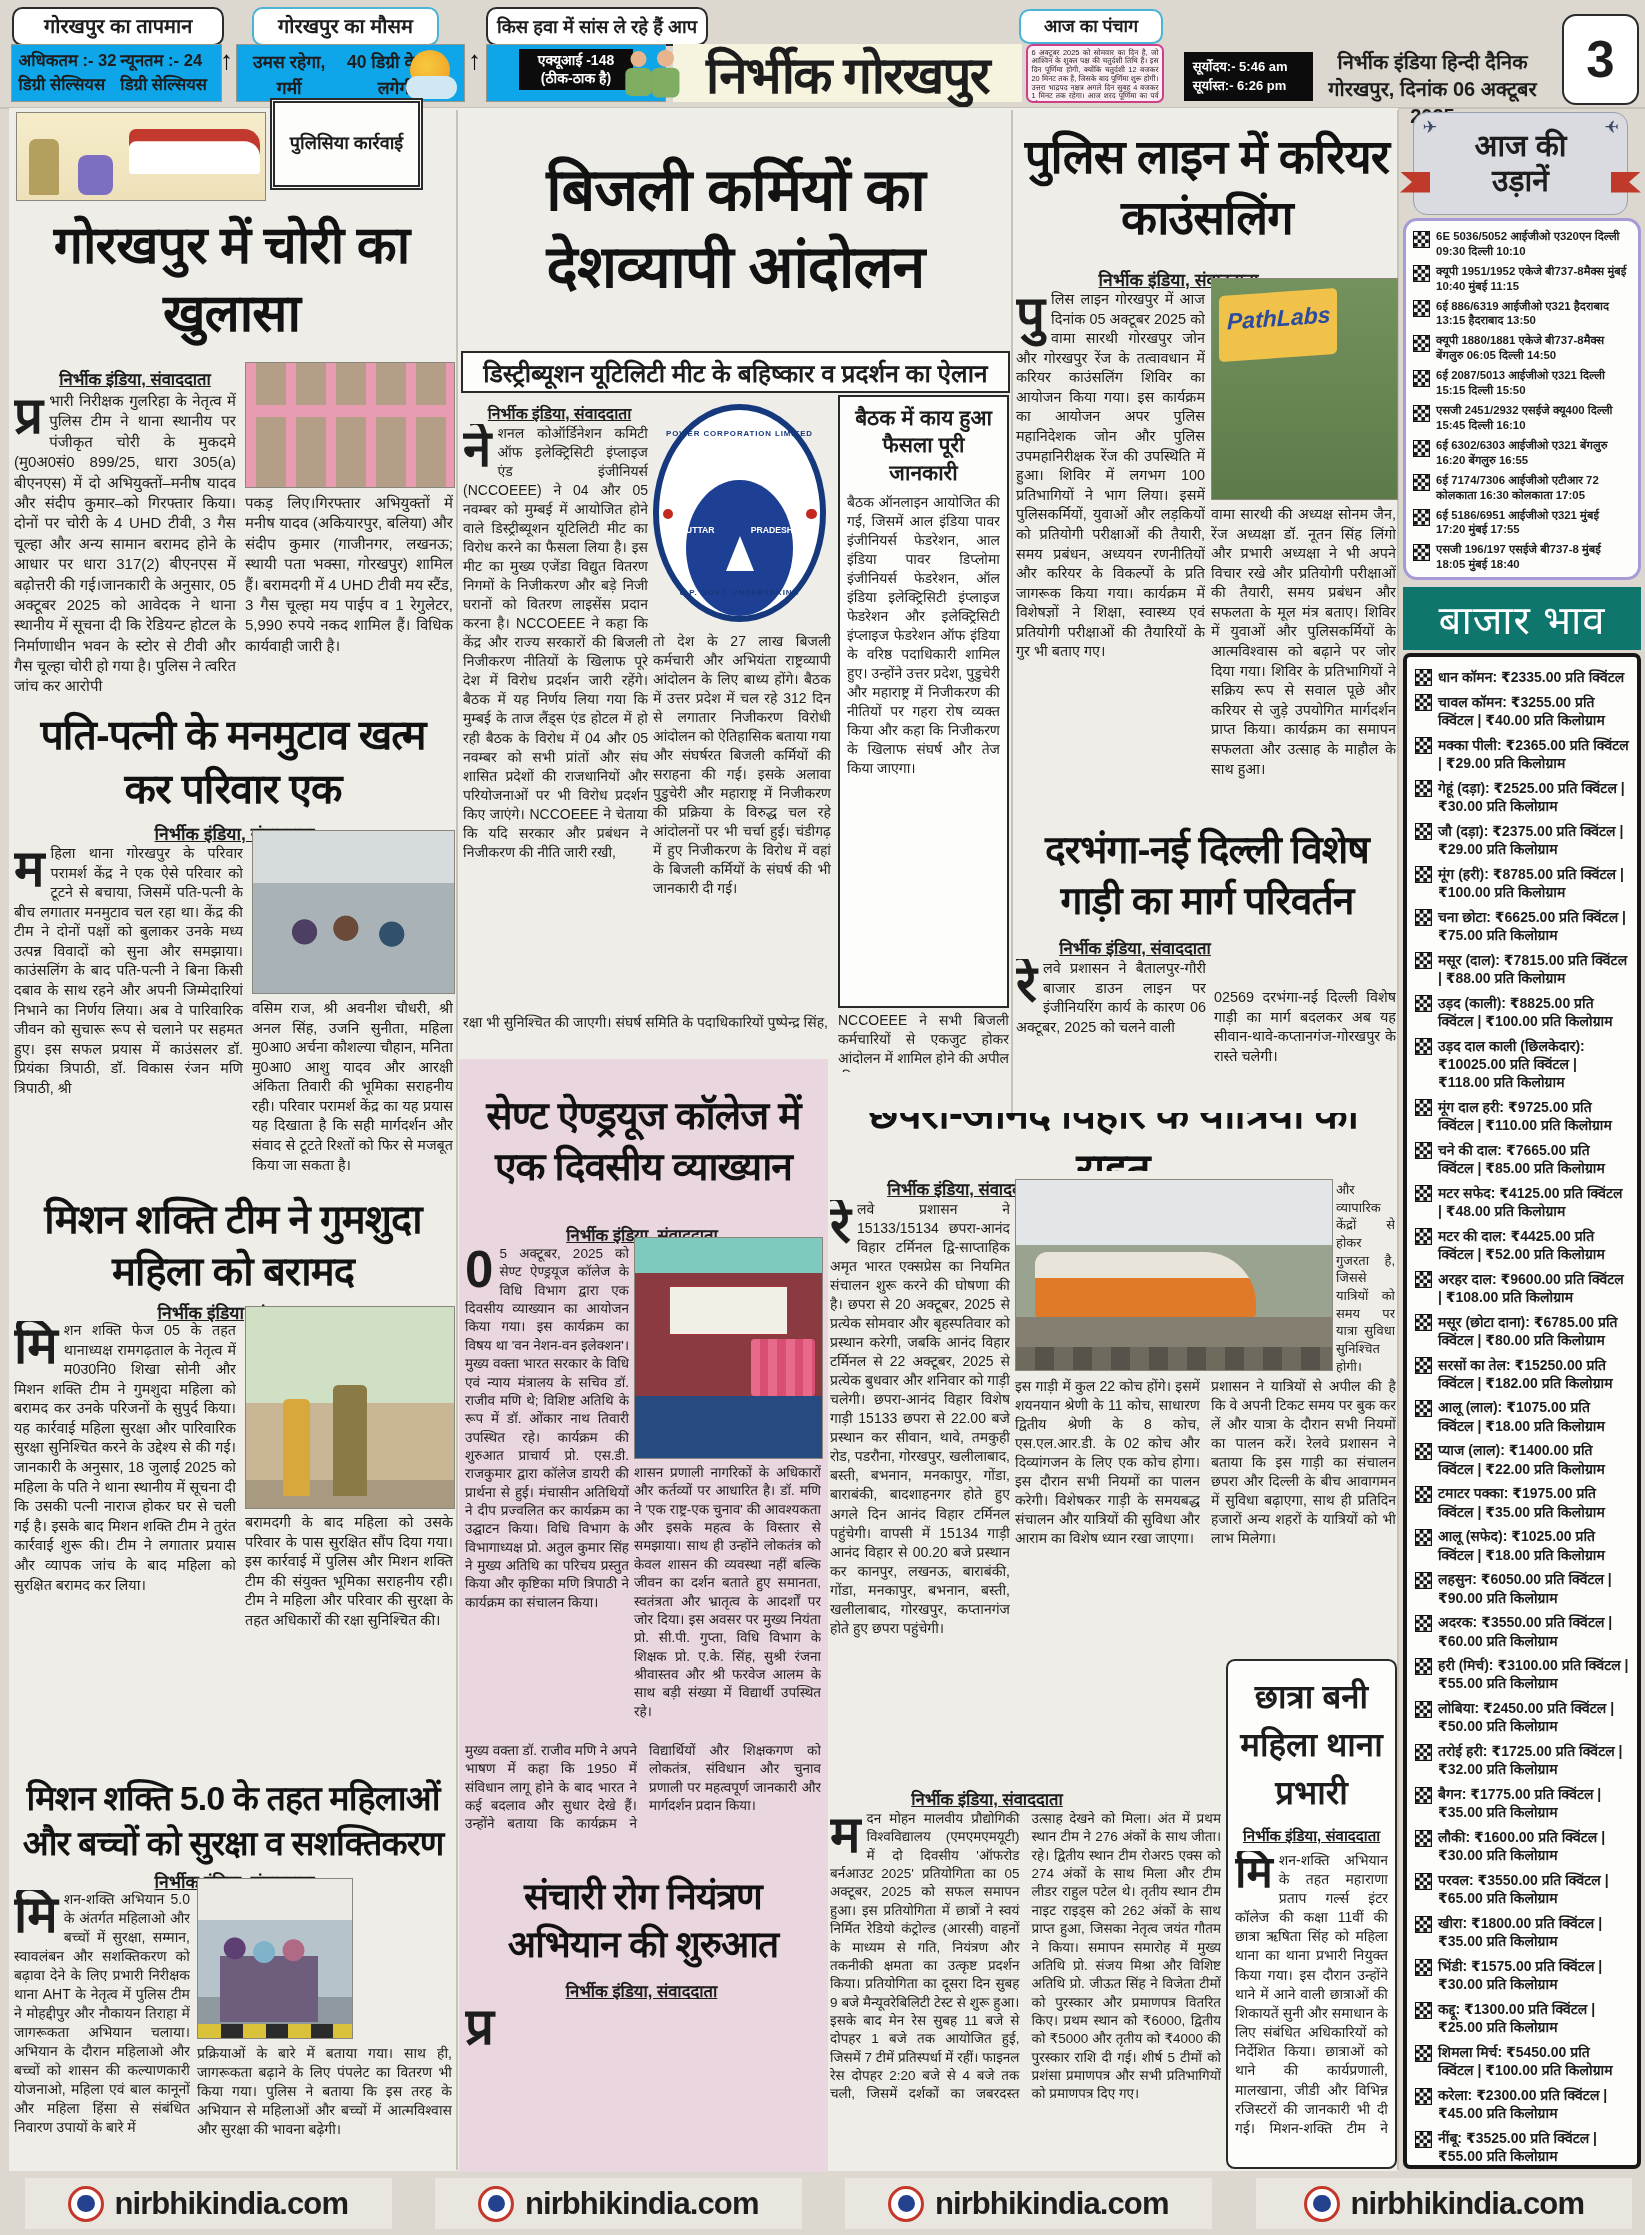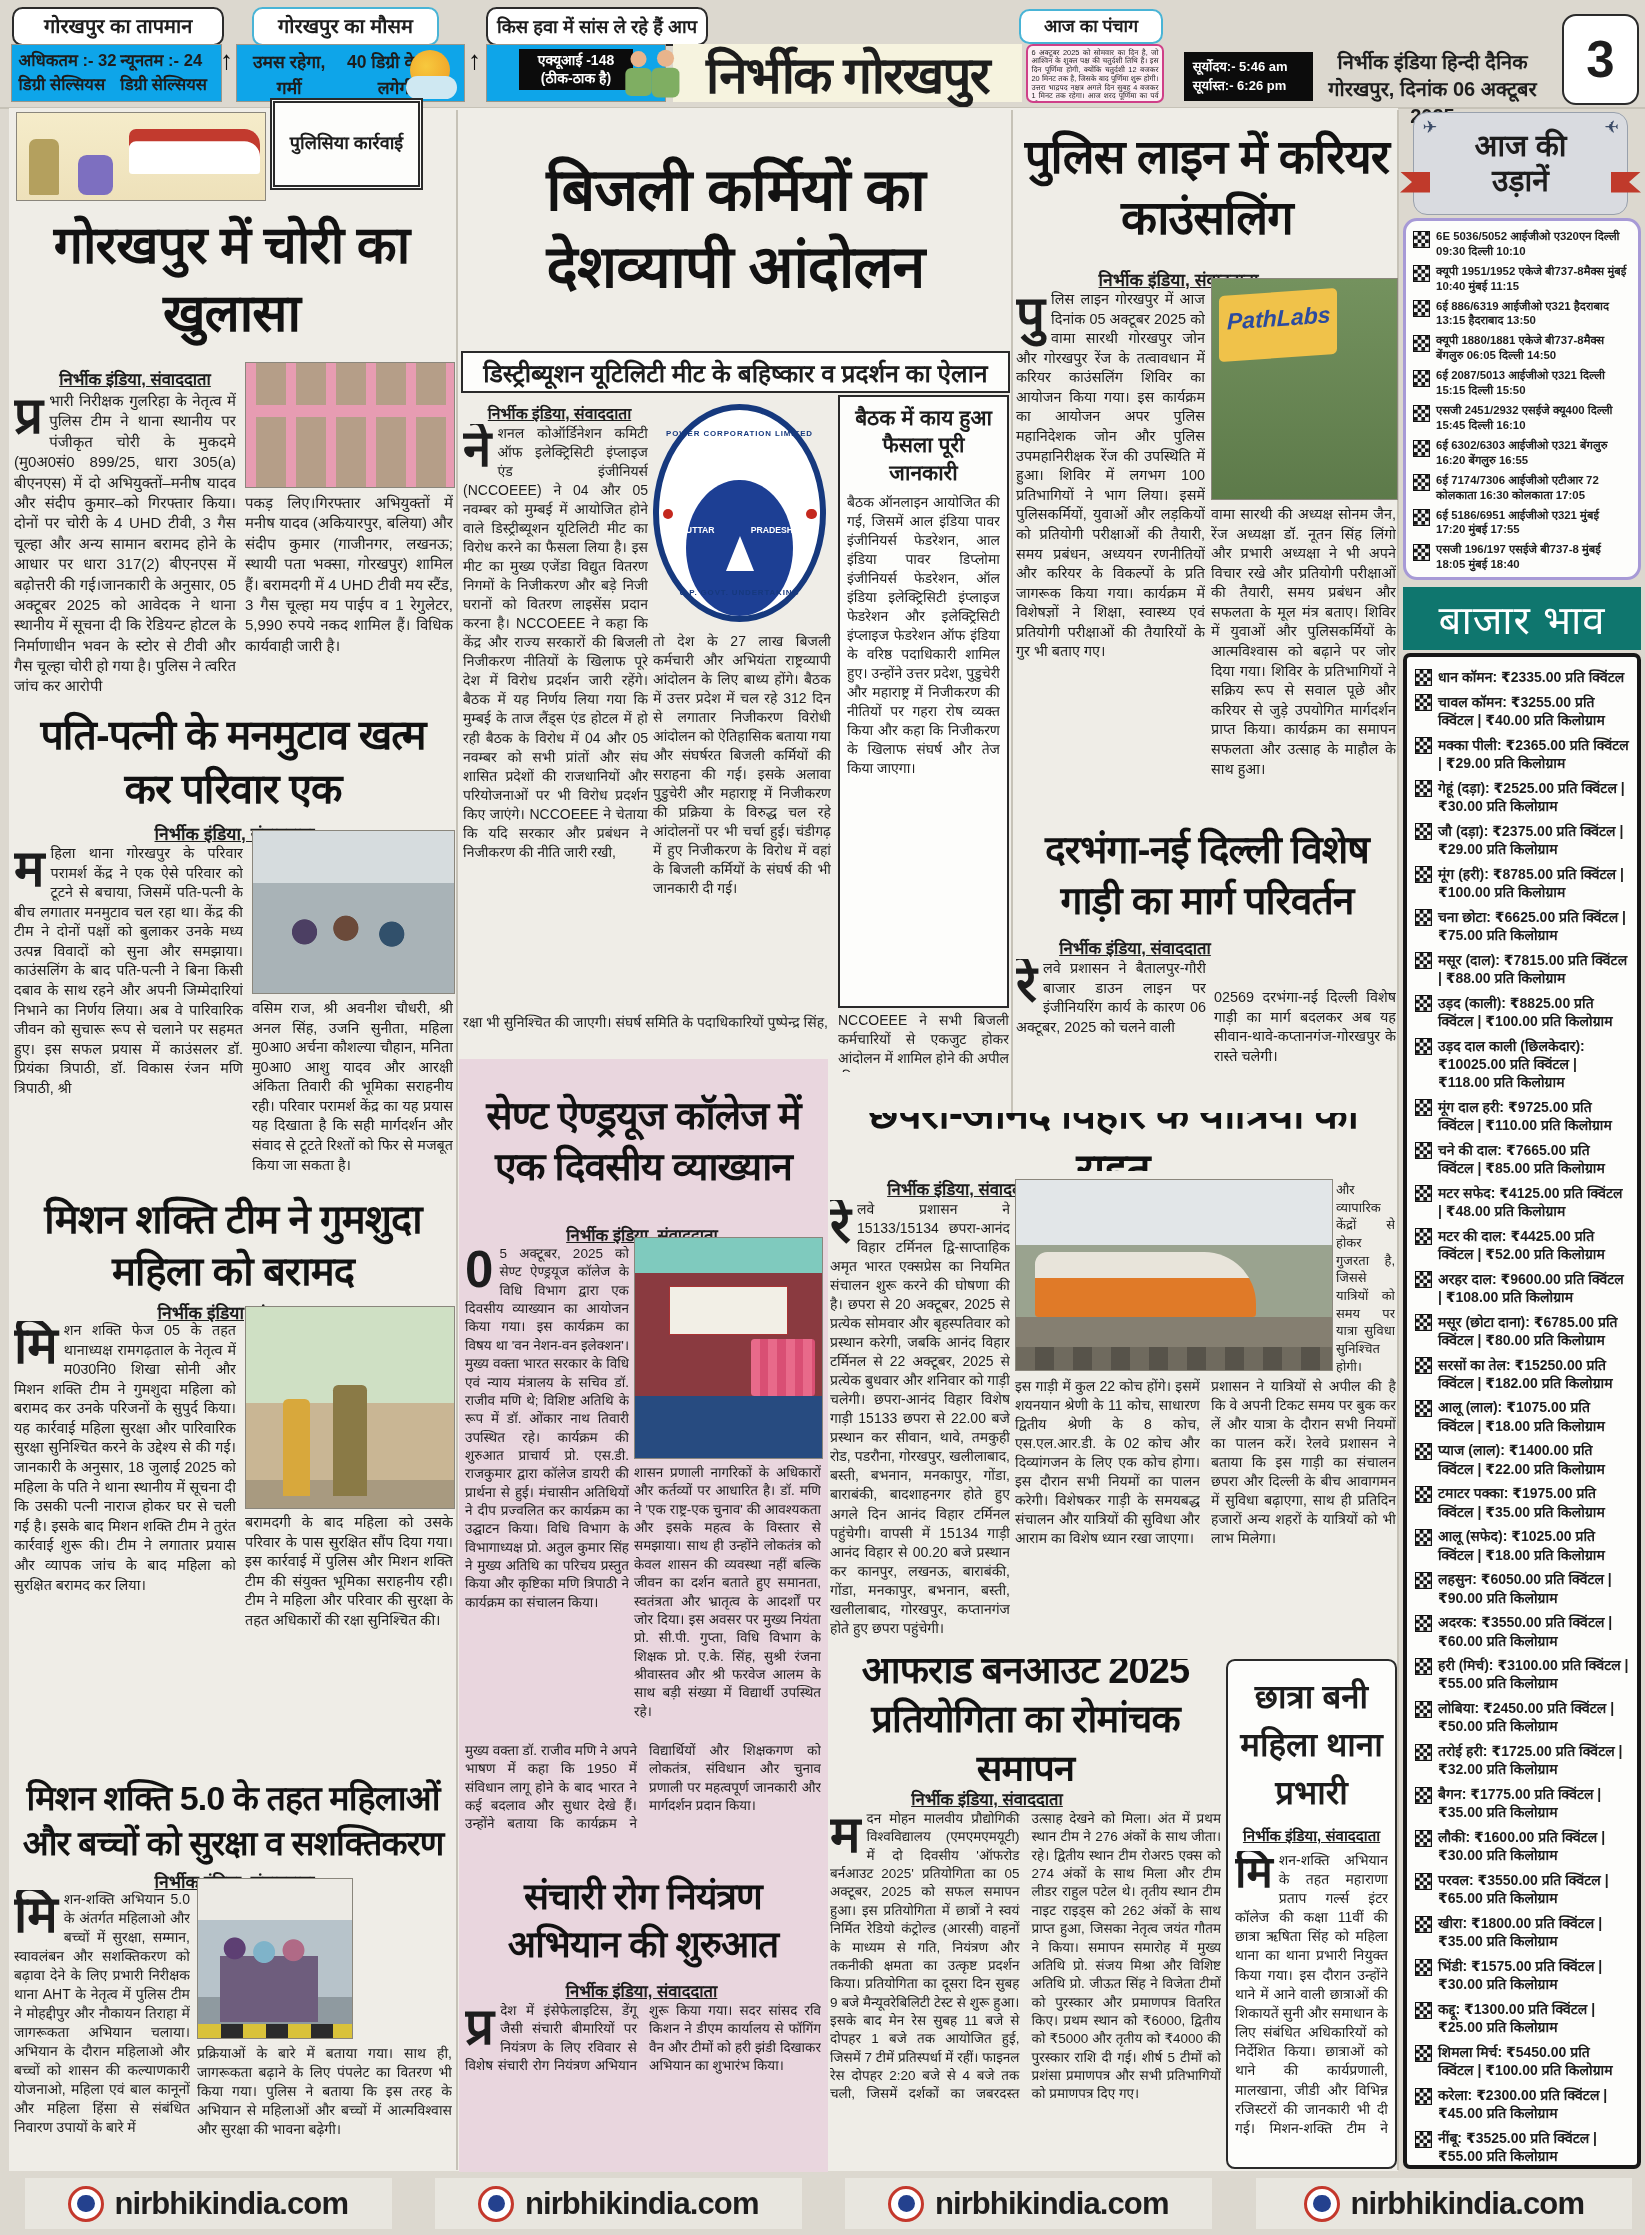--- a/index.html
+++ b/index.html
@@ -209,21 +209,21 @@
   <div class="bt" style="left:465px;top:1245px;width:164px;height:489px;font-size:13.5px">
     <span class="dc">0</span><span>5 अक्टूबर, 2025 को सेण्ट ऐण्ड्रयूज कॉलेज के विधि विभाग द्वारा एक दिवसीय व्याख्यान का आयोजन किया गया। इस कार्यक्रम का विषय था 'वन नेशन-वन इलेक्शन'। मुख्य वक्ता भारत सरकार के विधि एवं न्याय मंत्रालय के सचिव डॉ. राजीव मणि थे; विशिष्ट अतिथि के रूप में डॉ. ओंकार नाथ तिवारी उपस्थित रहे। कार्यक्रम की शुरुआत प्राचार्य प्रो. एस.डी. राजकुमार द्वारा कॉलेज डायरी की प्रार्थना से हुई। मंचासीन अतिथियों ने दीप प्रज्वलित कर कार्यक्रम का उद्घाटन किया। विधि विभाग के विभागाध्यक्ष प्रो. अतुल कुमार सिंह ने मुख्य अतिथि का परिचय प्रस्तुत किया और कृष्टिका मणि त्रिपाठी ने कार्यक्रम का संचालन किया।</span>
   </div>
   <div class="ph ph-college" style="left:634px;top:1237px;width:187px;height:220px"></div>
   <div class="bt" style="left:634px;top:1464px;width:187px;height:273px;font-size:13.5px">शासन प्रणाली नागरिकों के अधिकारों और कर्तव्यों पर आधारित है। डॉ. मणि ने 'एक राष्ट्र-एक चुनाव' की आवश्यकता और इसके महत्व के विस्तार से समझाया। साथ ही उन्होंने लोकतंत्र को केवल शासन की व्यवस्था नहीं बल्कि जीवन का दर्शन बताते हुए समानता, स्वतंत्रता और भ्रातृत्व के आदर्शों पर जोर दिया। इस अवसर पर मुख्य नियंता प्रो. सी.पी. गुप्ता, विधि विभाग के शिक्षक प्रो. ए.के. सिंह, सुश्री रंजना श्रीवास्तव और श्री फरवेज आलम के साथ बड़ी संख्या में विद्यार्थी उपस्थित रहे।</div>
   <div class="bt bt2" style="left:465px;top:1742px;width:356px;height:119px;font-size:13.5px">मुख्य वक्ता डॉ. राजीव मणि ने अपने भाषण में कहा कि 1950 में संविधान लागू होने के बाद भारत ने कई बदलाव और सुधार देखे हैं। उन्होंने बताया कि कार्यक्रम ने विद्यार्थियों और शिक्षकगण को लोकतंत्र, संविधान और चुनाव प्रणाली पर महत्वपूर्ण जानकारी और मार्गदर्शन प्रदान किया।</div>
 
   <div class="t" style="left:470px;top:1866px;width:346px;height:110px;font-size:37px">संचारी रोग नियंत्रण अभियान की शुरुआत</div>
   <div class="by" style="left:515px;top:1979px;width:253px;font-size:16.6px">निर्भीक इंडिया, संवाददाता</div>
   <div class="bt bt2" style="left:465px;top:2002px;width:356px;height:164px;font-size:13.5px">
-    <span class="dc">प्र</span><span>देश में इंसेफेलाइटिस, डेंगू जैसी संचारी बीमारियों पर नियंत्रण के लिए रविवार से विशेष संचारी रोग नियंत्रण अभियान शुरू किया गया। सदर सांसद रवि किशन ने डीएम कार्यालय से फॉगिंग वैन और टीमों को हरी झंडी दिखाकर अभियान का शुभारंभ किया।</span>
+    <span class="dc">प्र</span>
   </div>
 
   <div class="t" style="left:1018px;top:112px;width:378px;height:150px;font-size:47px">पुलिस लाइन में करियर काउंसलिंग</div>
   <div class="by" style="left:1052px;top:267px;width:253px">निर्भीक इंडिया, संवाददाता</div>
   <div class="bt" style="left:1016px;top:290px;width:189px;height:528px">
     <span class="dc">पु</span><span>लिस लाइन गोरखपुर में आज दिनांक 05 अक्टूबर 2025 को वामा सारथी गोरखपुर जोन और गोरखपुर रेंज के तत्वावधान में करियर काउंसलिंग शिविर का आयोजन किया गया। इस कार्यक्रम का आयोजन अपर पुलिस महानिदेशक जोन और पुलिस उपमहानिरीक्षक रेंज की उपस्थिति में हुआ। शिविर में लगभग 100 प्रतिभागियों ने भाग लिया। इसमें पुलिसकर्मियों, युवाओं और लड़कियों को प्रतियोगी परीक्षाओं की तैयारी, समय प्रबंधन, अध्ययन रणनीतियों और करियर के विकल्पों के प्रति जागरूक किया गया। कार्यक्रम में विशेषज्ञों ने शिक्षा, स्वास्थ्य एवं प्रतियोगी परीक्षाओं की तैयारियों के गुर भी बताए गए।</span>
   </div>
   <div class="ph ph-pathlabs" style="left:1211px;top:278px;width:185px;height:220px"></div>
   <div class="bt" style="left:1211px;top:505px;width:185px;height:313px">वामा सारथी की अध्यक्ष सोनम जैन, रेंज अध्यक्षा डॉ. नूतन सिंह लिंगो और प्रभारी अध्यक्षा ने भी अपने विचार रखे और प्रतियोगी परीक्षाओं की तैयारी, समय प्रबंधन और सफलता के मूल मंत्र बताए। शिविर में युवाओं और पुलिसकर्मियों के आत्मविश्वास को बढ़ाने पर जोर दिया गया। शिविर के प्रतिभागियों ने सक्रिय रूप से सवाल पूछे और करियर से जुड़े उपयोगित मार्गदर्शन प्राप्त किया। कार्यक्रम का समापन सफलता और उत्साह के माहौल के साथ हुआ।</div>
 
@@ -237,21 +237,20 @@
   <div class="t" style="left:830px;top:1113px;width:566px;height:58px;font-size:43px">छपरा-आनंद विहार के यात्रियो को राहत</div>
   <div class="by" style="left:854px;top:1177px;width:218px;font-size:16.6px">निर्भीक इंडिया, संवाददाता</div>
   <div class="bt" style="left:830px;top:1200px;width:180px;height:458px;font-size:14px">
     <span class="dc">रे</span><span>लवे प्रशासन ने 15133/15134 छपरा-आनंद विहार टर्मिनल द्वि-साप्ताहिक अमृत भारत एक्सप्रेस का नियमित संचालन शुरू करने की घोषणा की है। छपरा से 20 अक्टूबर, 2025 से प्रत्येक सोमवार और बृहस्पतिवार को प्रस्थान करेगी, जबकि आनंद विहार टर्मिनल से 22 अक्टूबर, 2025 से प्रत्येक बुधवार और शनिवार को गाड़ी चलेगी। छपरा-आनंद विहार विशेष गाड़ी 15133 छपरा से 22.00 बजे प्रस्थान कर सीवान, थावे, तमकुही रोड, पडरौना, गोरखपुर, खलीलाबाद, बस्ती, बभनान, मनकापुर, गोंडा, बाराबंकी, बादशाहनगर होते हुए अगले दिन आनंद विहार टर्मिनल पहुंचेगी। वापसी में 15134 गाड़ी आनंद विहार से 00.20 बजे प्रस्थान कर कानपुर, लखनऊ, बाराबंकी, गोंडा, मनकापुर, बभनान, बस्ती, खलीलाबाद, गोरखपुर, कप्तानगंज होते हुए छपरा पहुंचेगी।</span>
   </div>
   <div class="ph ph-train" style="left:1015px;top:1179px;width:316px;height:190px"></div>
   <div class="bt" style="left:1336px;top:1181px;width:59px;height:192px;font-size:13px">और व्यापारिक केंद्रों से होकर गुजरता है, जिससे यात्रियों को समय पर यात्रा सुविधा सुनिश्चित होगी।</div>
   <div class="bt" style="left:1015px;top:1377px;width:185px;height:281px;font-size:14px">इस गाड़ी में कुल 22 कोच होंगे। इसमें शयनयान श्रेणी के 11 कोच, साधारण द्वितीय श्रेणी के 8 कोच, एस.एल.आर.डी. के 02 कोच और दिव्यांगजन के लिए एक कोच होगा। इस दौरान सभी नियमों का पालन करेगी। विशेषकर गाड़ी के समयबद्ध संचालन और यात्रियों की सुविधा और आराम का विशेष ध्यान रखा जाएगा।</div>
   <div class="bt" style="left:1211px;top:1377px;width:185px;height:281px;font-size:14px">प्रशासन ने यात्रियों से अपील की है कि वे अपनी टिकट समय पर बुक कर लें और यात्रा के दौरान सभी नियमों का पालन करें। रेलवे प्रशासन ने बताया कि इस गाड़ी का संचालन छपरा और दिल्ली के बीच आवागमन में सुविधा बढ़ाएगा, साथ ही प्रतिदिन हजारों अन्य शहरों के यात्रियों को भी लाभ मिलेगा।</div>
 
-  <div class="t" style="left:830px;top:1659px;width:391px;height:122px;font-size:38px">ऑफरोड बर्नआउट 2025 प्रतियोगिता का रोमांचक समापन</div>
   <div class="by" style="left:878px;top:1787px;width:218px;font-size:16.6px">निर्भीक इंडिया, संवाददाता</div>
   <div class="bt bt2" style="left:830px;top:1810px;width:391px;height:360px;font-size:13.5px">
     <span class="dc">म</span><span>दन मोहन मालवीय प्रौद्योगिकी विश्वविद्यालय (एमएमएमयूटी) में दो दिवसीय 'ऑफरोड बर्नआउट 2025' प्रतियोगिता का 05 अक्टूबर, 2025 को सफल समापन हुआ। इस प्रतियोगिता में छात्रों ने स्वयं निर्मित रेडियो कंट्रोल्ड (आरसी) वाहनों के माध्यम से गति, नियंत्रण और तकनीकी क्षमता का उत्कृष्ट प्रदर्शन किया। प्रतियोगिता का दूसरा दिन सुबह 9 बजे मैन्यूवरेबिलिटी टेस्ट से शुरू हुआ। इसके बाद मेन रेस सुबह 11 बजे से दोपहर 1 बजे तक आयोजित हुई, जिसमें 7 टीमें प्रतिस्पर्धा में रहीं। फाइनल रेस दोपहर 2:20 बजे से 4 बजे तक चली, जिसमें दर्शकों का जबरदस्त उत्साह देखने को मिला। अंत में प्रथम स्थान टीम ने 276 अंकों के साथ जीता।</span><span>रहे। द्वितीय स्थान टीम रोअर5 एक्स को 274 अंकों के साथ मिला और टीम लीडर राहुल पटेल थे। तृतीय स्थान टीम नाइट राइड्स को 262 अंकों के साथ प्राप्त हुआ, जिसका नेतृत्व जयंत गौतम ने किया। समापन समारोह में मुख्य अतिथि प्रो. संजय मिश्रा और विशिष्ट अतिथि प्रो. जीऊत सिंह ने विजेता टीमों को पुरस्कार और प्रमाणपत्र वितरित किए। प्रथम स्थान को ₹6000, द्वितीय को ₹5000 और तृतीय को ₹4000 की पुरस्कार राशि दी गई। शीर्ष 5 टीमों को प्रशंसा प्रमाणपत्र और सभी प्रतिभागियों को प्रमाणपत्र दिए गए।</span>
   </div>
 
   <div class="boxed" style="left:1226px;top:1659px;width:171px;height:510px;border-radius:8.7px;padding:7px">
     <div style="font-weight:900;font-size:33px;text-align:center;line-height:1.45;margin:5.2px 0 8.7px">छात्रा बनी महिला थाना प्रभारी</div>
     <div style="font-weight:800;font-size:15px;text-align:center;text-decoration:underline;margin-bottom:5.2px;white-space:nowrap;overflow:hidden">निर्भीक इंडिया, संवाददाता</div>
     <div style="font-size:14px;line-height:1.37;text-align:justify;overflow:hidden;height:288px">
       <span class="dc" style="font-size:44px;line-height:38px">मि</span><span>शन-शक्ति अभियान के तहत महाराणा प्रताप गर्ल्स इंटर कॉलेज की कक्षा 11वीं की छात्रा ऋषिता सिंह को महिला थाना का थाना प्रभारी नियुक्त किया गया। इस दौरान उन्होंने थाने में आने वाली छात्राओं की शिकायतें सुनी और समाधान के लिए संबंधित अधिकारियों को निर्देशित किया। छात्राओं को थाने की कार्यप्रणाली, मालखाना, जीडी और विभिन्न रजिस्टरों की जानकारी भी दी गई। मिशन-शक्ति टीम ने छात्राओं को सुरक्षा, जिम्मेदारी और पुलिस कार्यप्रणाली को समझाने का अवसर दिया।</span>

